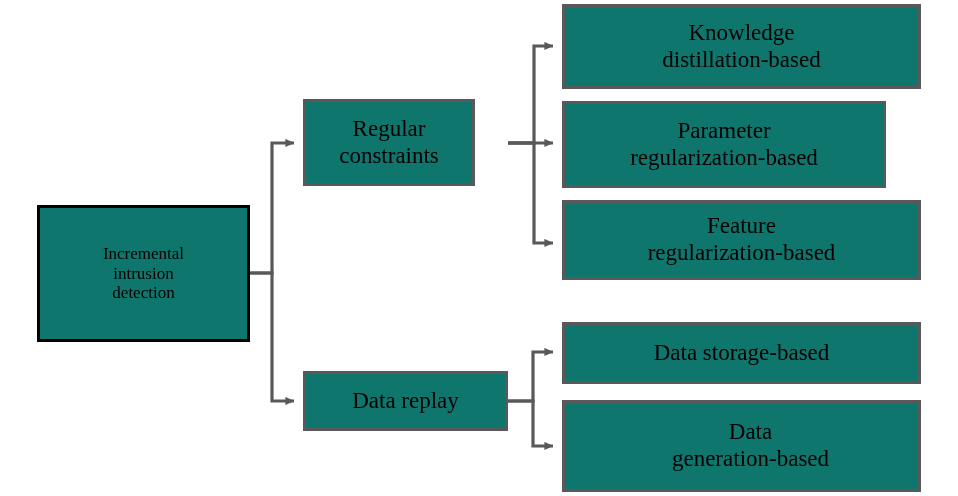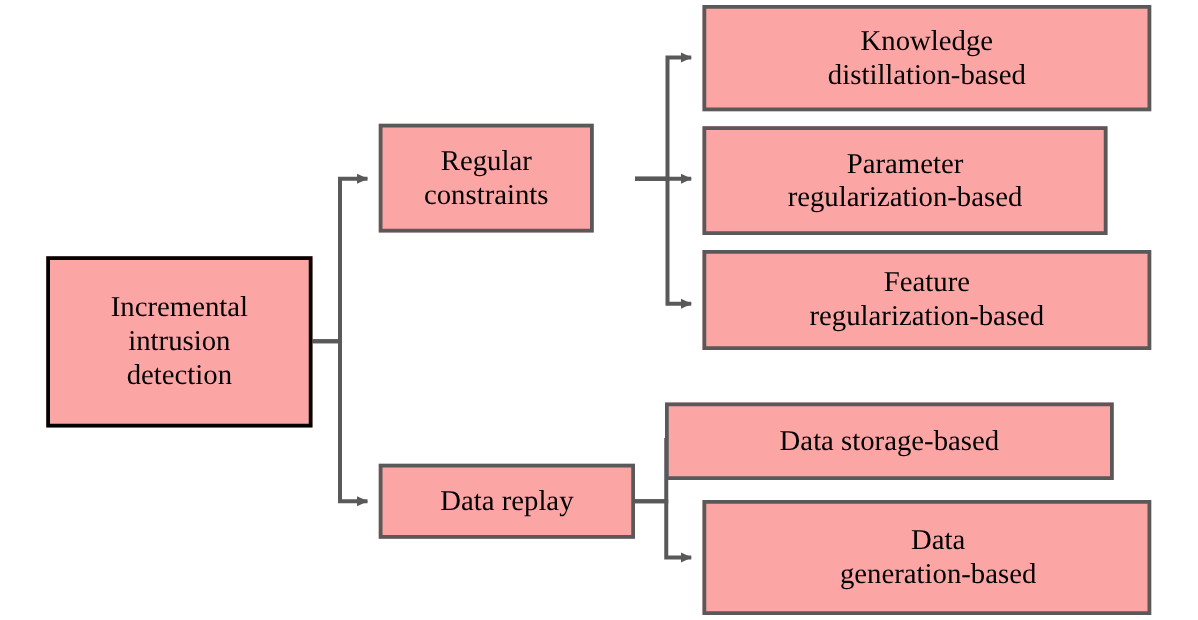--- a/index.html
+++ b/index.html
@@ -15,28 +15,28 @@
     overflow: hidden;
     font-family: "Liberation Serif", "DejaVu Serif", serif;
   }
   .node {
     position: absolute;
     box-sizing: border-box;
     display: flex;
     align-items: center;
     justify-content: center;
     text-align: center;
-    background: #fca5a5;
+    background: #0f766e;
     color: #000000;
     line-height: 1.16;
     z-index: 2;
   }
   .node-root {
     border: 3px solid #000000;
-    font-size: 23px;
+    font-size: 17px;
   }
   .node-mid {
     border: 3px solid #595959;
     font-size: 23px;
   }
   .node-leaf {
     border: 3px solid #595959;
     font-size: 23px;
   }
   .node .label {
@@ -113,21 +113,21 @@
   <div class="node node-leaf" style="left:562px; top:101px; width:324px; height:87px;">
     <span class="label">Parameter
 regularization-based</span>
   </div>
 
   <div class="node node-leaf" style="left:562px; top:200px; width:359px; height:80px;">
     <span class="label">Feature
 regularization-based</span>
   </div>
 
-  <div class="node node-leaf" style="left:532px; top:322px; width:359px; height:62px;">
+  <div class="node node-leaf" style="left:562px; top:322px; width:359px; height:62px;">
     <span class="label">Data storage-based</span>
   </div>
 
   <div class="node node-leaf" style="left:562px; top:400px; width:359px; height:92px;padding-left:18px;">
     <span class="label">Data
 generation-based</span>
   </div>
 
 </div>
 

